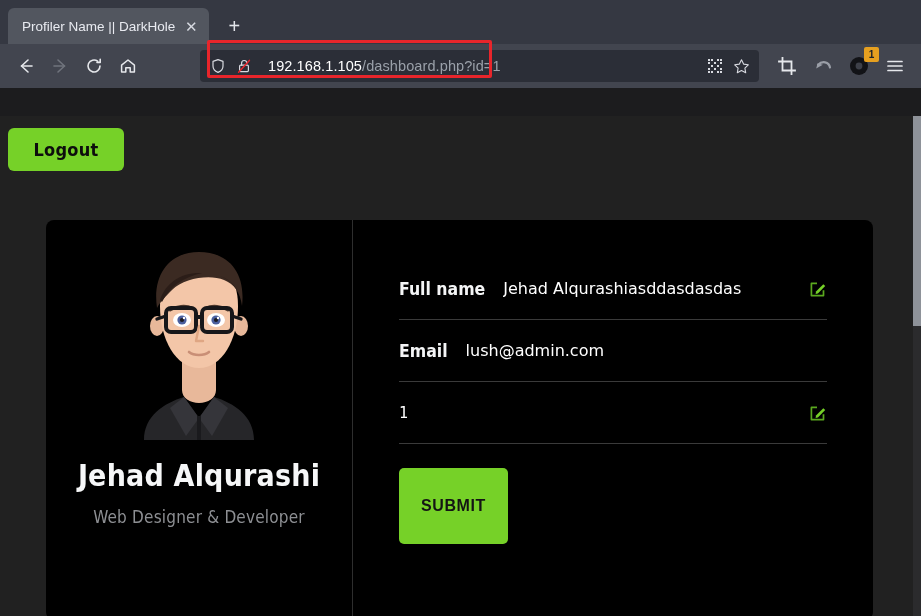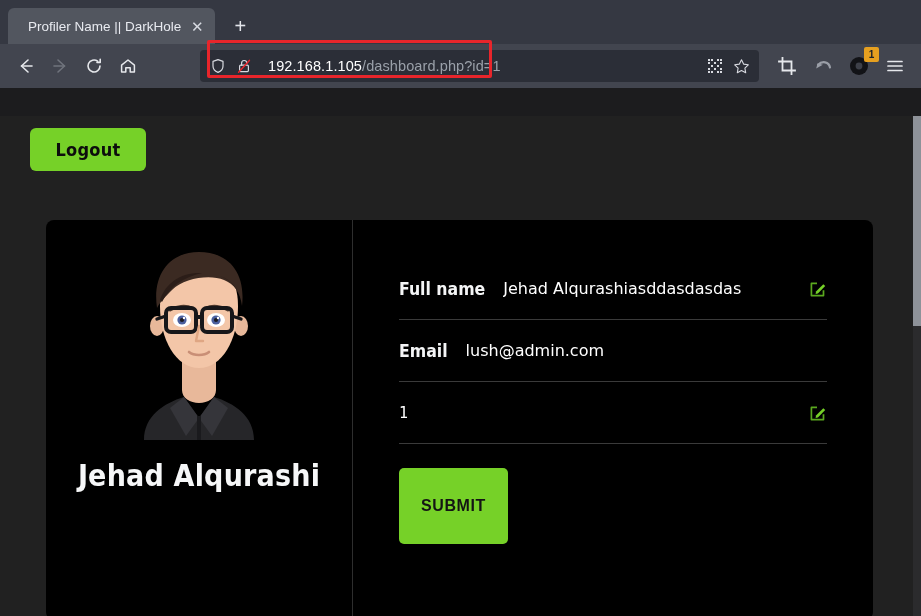--- a/index.html
+++ b/index.html
@@ -19,21 +19,21 @@
     position: relative;
   }
   .tab {
     height: 36px; min-width: 200px; max-width: 210px;
     background: #52565f; border-radius: 6px 6px 0 0;
     display: flex; align-items: center; padding: 0 8px 0 14px;
     gap: 6px;
   }
   .tab-title {
     color: #e8eaf0; font-size: 13.5px; white-space: nowrap;
-    overflow: hidden; text-overflow: ellipsis; flex: 1; margin-left: 6px;
+    overflow: hidden; text-overflow: ellipsis; flex: 1;
   }
   .tab-close {
     width: 20px; height: 20px; border-radius: 4px;
     display: flex; align-items: center; justify-content: center;
     color: #d6d9e0; font-size: 15px; line-height: 1; flex-shrink: 0;
   }
   .newtab {
     width: 30px; height: 30px; margin-left: 10px; margin-bottom: 3px;
     display: flex; align-items: center; justify-content: center;
     color: #e3e5ea; font-size: 20px; font-weight: 300; border-radius: 4px;
@@ -93,21 +93,21 @@
   .scrollbar {
     position: absolute; top: 116px; right: 0; width: 8px; bottom: 0;
     background: #2b2b2d;
   }
   .scrollthumb {
     position: absolute; top: 0; right: 0; width: 8px; height: 210px;
     background: #8e9299; border-radius: 0;
   }
 
   .logout-btn {
-    position: absolute; left: 30px; top: 12px;
+    position: absolute; left: 8px; top: 12px;
     background: #76d128; color: #0d0d0d;
     font-family: "DejaVu Sans Condensed", "Liberation Sans", sans-serif;
     font-size: 18px; font-weight: 700; letter-spacing: .3px;
     border: none; border-radius: 6px;
     padding: 11px 0; width: 116px; text-align: center;
   }
 
   .card {
     position: absolute; left: 46px; top: 104px; width: 827px; height: 400px;
     background: #000000; border-radius: 8px;
@@ -327,20 +327,21 @@
           <rect x="78" y="68" width="30" height="24" rx="5" stroke="#17171a" stroke-width="4" fill="none"></rect>
           <path d="M72 77 H78" stroke="#17171a" stroke-width="4"></path>
           <path d="M42 76 L33 79" stroke="#17171a" stroke-width="3.4" stroke-linecap="round"></path>
           <path d="M108 76 L117 79" stroke="#17171a" stroke-width="3.4" stroke-linecap="round"></path>
 
           <path d="M75 86 L72 101 H79" stroke="#dfa683" stroke-width="2.4" fill="none" stroke-linejoin="round" stroke-linecap="round"></path>
           <path d="M65 112 C70 116 80 116 85 112" stroke="#c98f76" stroke-width="2.6" fill="none" stroke-linecap="round"></path>
         </svg>
 
         <div class="profile-name">Jehad Alqurashi</div>
+        <div class="profile-role">Web Designer &amp; Developer</div>
       </div>
 
       <div class="card-divider"></div>
 
       <div class="card-right">
 
         <div class="field-row">
           <span class="field-label">Full name</span>
           <span class="field-value">Jehad Alqurashiasddasdasdas</span>
           <span class="edit-icon">

